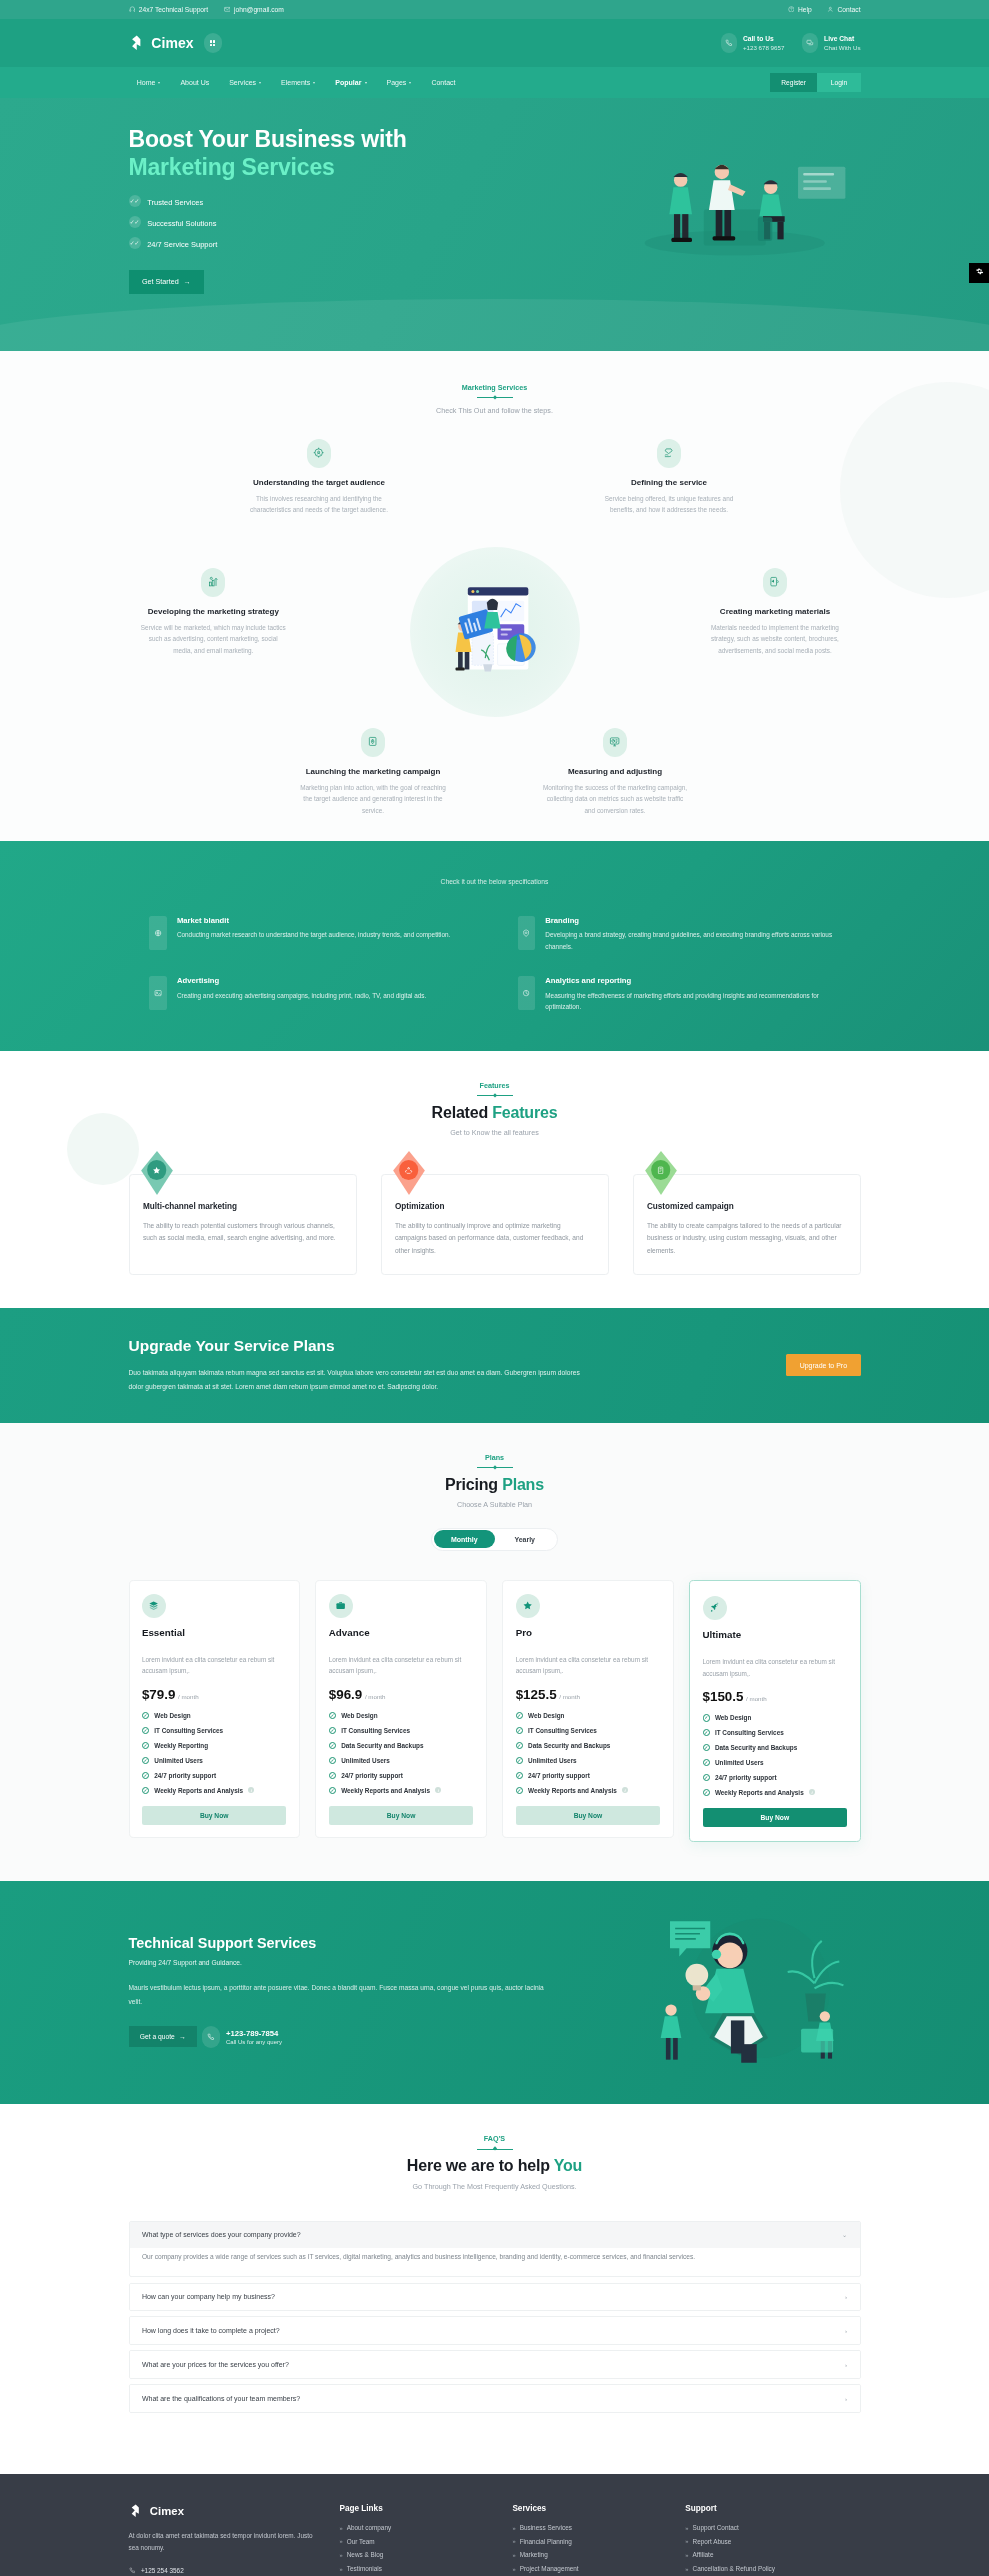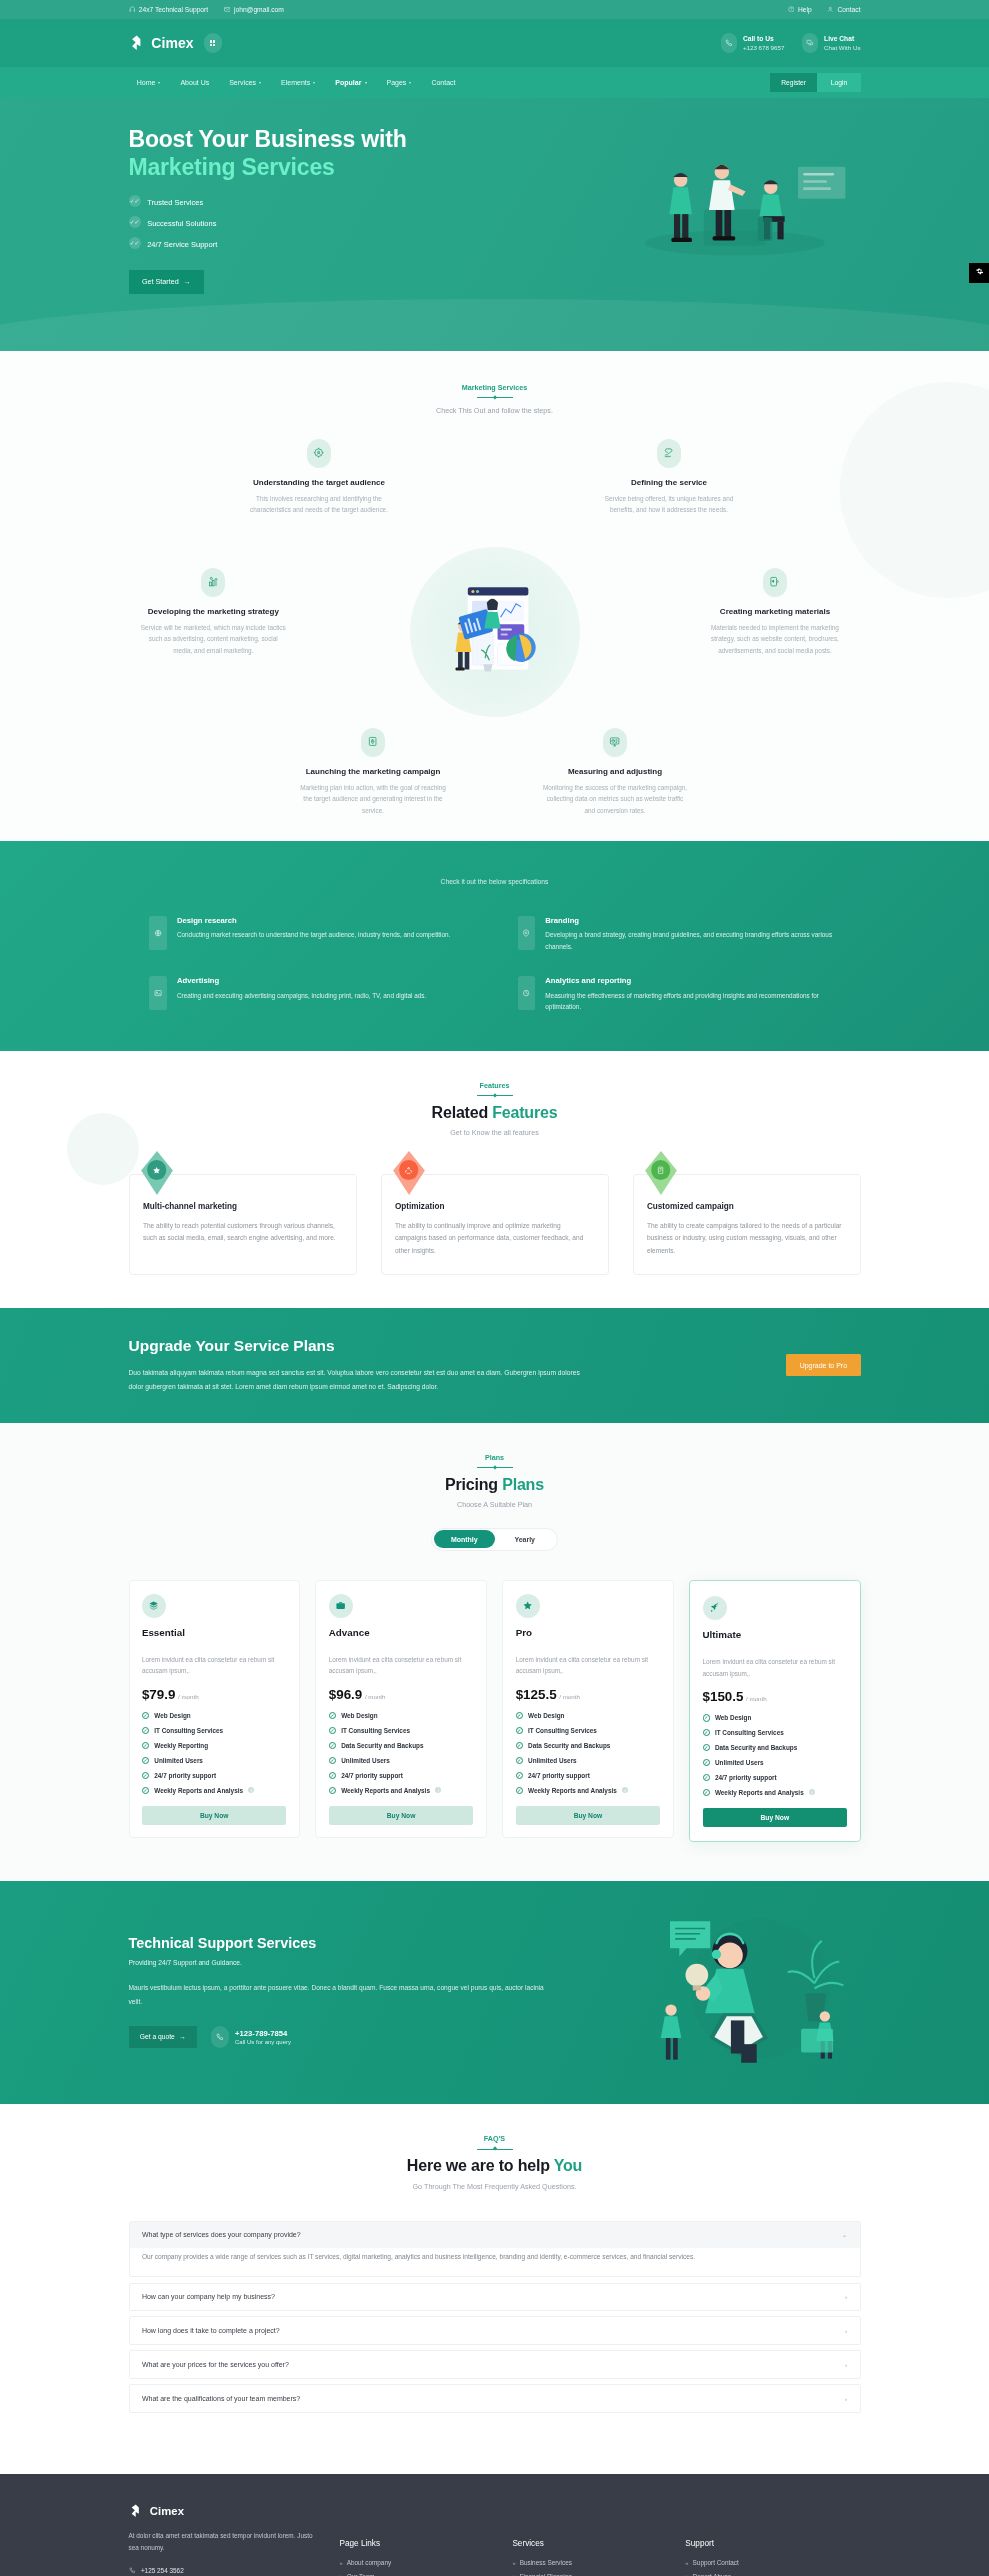--- a/index.html
+++ b/index.html
@@ -192,21 +192,21 @@
   .buy { width: 100%; margin-top: 4.1px; padding: 6.2px; border: none; border-radius: 2.1px; background: #cfe8df; color: #13846c; font-size: 6.7px; font-weight: 700; cursor: pointer; }
   .buy.solid { background: #138f72; color: #fff; }
 
   
   .tech { background: linear-gradient(115deg,#1a9d80 0%,#169277 70%,#158d73 100%); padding: 30px 0 33px; position: relative; overflow: hidden; }
   .tech .wrap { display: flex; align-items: center; justify-content: space-between; position: relative; z-index: 2; }
   .tech-left { width: 422px; }
   .tech h2 { color: #fff; font-size: 14.4px; font-weight: 700; }
   .tech .lead { color: rgba(255,255,255,.9); font-size: 6.7px; margin-top: 8.2px; }
   .tech .body { color: rgba(255,255,255,.84); font-size: 6.6px; line-height: 2.1; margin-top: 14.4px; }
-  .tech-actions { display: flex; align-items: flex-end; gap: 14px; margin-top: 17.5px; }
+  .tech-actions { display: flex; align-items: flex-start; gap: 5px; margin-top: 17.5px; }
   .btn-quote { background: #13836a; border: none; color: #fff; padding: 7.2px 11.3px; font-size: 6.7px; cursor: pointer; display: inline-flex; align-items: center; gap: 4.6px; }
   .phone-blk { display: flex; align-items: center; gap: 6.2px; }
   .phone-circle { width: 17.5px; height: 21.6px; border-radius: 10.8px; background: rgba(255,255,255,.12); display: flex; align-items: center; justify-content: center; }
   .phone-circle svg { width: 7.7px; height: 7.7px; stroke: #fff; fill: none; stroke-width: 1.7; }
   .phone-num { color: #fff; font-size: 7.7px; font-weight: 600; }
   .phone-cap { color: rgba(255,255,255,.85); font-size: 6px; margin-top: 1.5px; }
   .tech-art { width: 222px; height: 160px; position: relative; }
 
   
   .faq { background: #fff; padding: 30px 0 56px; }
@@ -219,21 +219,21 @@
 
   
   footer { background: #383d47; padding: 30px 0 0; position: relative; }
   .fgrid { display: grid; grid-template-columns: 1.25fr 1fr 1fr 1.15fr; gap: 20.6px; }
   .fbrand { display: flex; align-items: center; gap: 5.7px; margin-bottom: 10.3px; }
   .fbrand .logo-txt { font-size: 11.3px; }
   .fabout { color: #c3c8cf; font-size: 6.4px; line-height: 1.95; margin-bottom: 12.4px; }
   .fcontact { list-style: none; margin-bottom: 11.3px; }
   .fcontact li { display: flex; align-items: center; gap: 5.7px; color: #dfe3e8; font-size: 6.4px; margin-bottom: 6.7px; }
   .fcontact svg { width: 6.7px; height: 6.7px; stroke: #dfe3e8; fill: none; stroke-width: 1.5; }
-  .fcol h5 { color: #fff; font-size: 8.2px; font-weight: 400; margin-bottom: 11.3px; margin-top: 35px; }
+  .fcol h5 { color: #fff; font-size: 8.2px; font-weight: 700; margin-bottom: 11.3px; }
   .fcol ul { list-style: none; }
   .fcol li { margin-bottom: 6.7px; }
   .fcol a { color: #c3c8cf; font-size: 6.4px; text-decoration: none; display: flex; align-items: center; gap: 4.1px; }
   .fcol a .ar { color: #9aa2aa; font-size: 5.7px; }
 
   
   .gear-btn { position: absolute; right: 0; top: 165px; width: 19.6px; height: 19.6px; background: #000; display: flex; align-items: center; justify-content: center; cursor: pointer; z-index: 50; }
   .gear-btn svg { width: 8.8px; height: 8.8px; fill: #fff; }
 </style>
 </head>
@@ -587,21 +587,21 @@
     <div class="csub">Check it out the below specifications</div>
     <div class="spec-grid">
       <div class="spec">
         <div class="box">
             <svg viewBox="0 0 24 24" width="8.2" height="8.2" fill="none" stroke="currentColor" stroke-width="1.5">
               <circle cx="12" cy="12" r="8"></circle>
               <path d="M4 12h16M12 4c2.5 2.4 2.5 13.6 0 16M12 4c-2.5 2.4-2.5 13.6 0 16"></path>
             </svg>
           </div>
         <div>
-            <h4>Design research</h4>
+            <h4>Market blandit</h4>
             <p>Conducting market research to understand the target audience, industry trends, and competition.</p>
           </div>
       </div>
       <div class="spec">
         <div class="box">
             <svg viewBox="0 0 24 24" width="8.2" height="8.2" fill="none" stroke="currentColor" stroke-width="1.5">
               <path d="M12 2.5l7 3.5v5.5c0 4.4-3 8.2-7 10-4-1.8-7-5.6-7-10V6z"></path>
               <circle cx="12" cy="11" r="2.6"></circle>
             </svg>
           </div>

